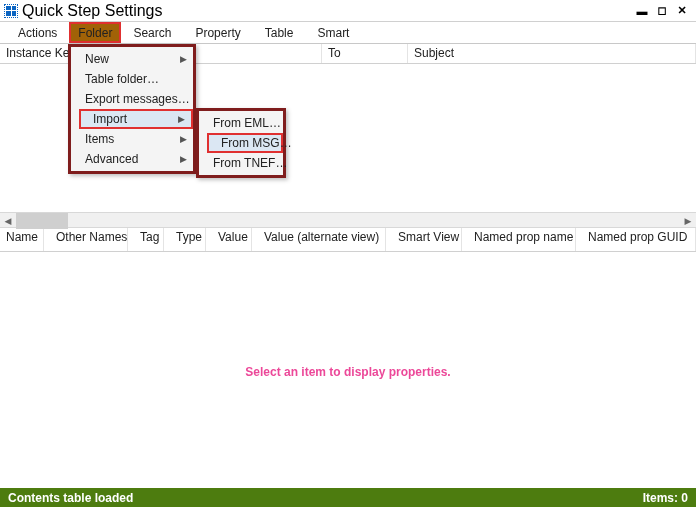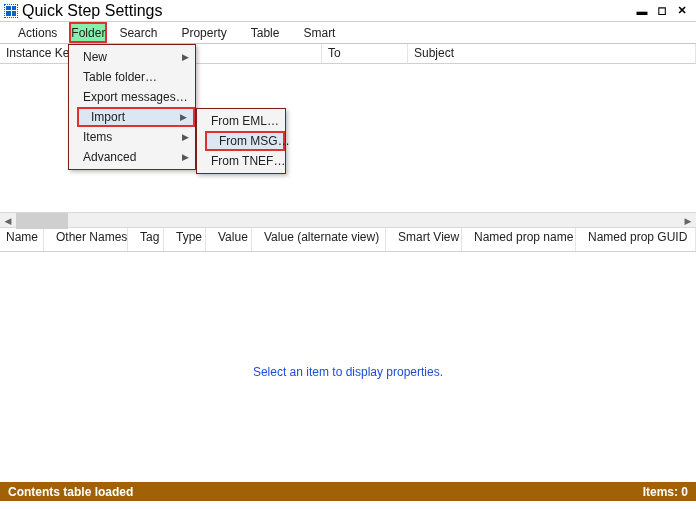--- a/index.html
+++ b/index.html
@@ -4,33 +4,33 @@
 <style>
   * { box-sizing: border-box; margin: 0; padding: 0; font-family: "Segoe UI", Tahoma, sans-serif; font-size: 12px; }
   body { width: 696px; height: 509px; background: #fff; overflow: hidden; position: relative; }
   .titlebar { height: 22px; display: flex; align-items: center; padding: 2px 4px; border-bottom: 1px solid #d0d0d0; }
   .app-icon { width: 14px; height: 14px; border: 1px dotted #0a64c2; display: grid; grid-template-columns: 1fr 1fr; grid-template-rows: 1fr 1fr; gap: 1px; padding: 1px; margin-right: 4px; }
   .app-icon div { background: #0a64c2; }
   .title-text { flex: 1; font-size: 16px; color: #000; }
   .win-btn { width: 20px; height: 14px; display: flex; align-items: center; justify-content: center; font-weight: bold; font-size: 11px; cursor: pointer; }
   .menubar { height: 22px; display: flex; align-items: stretch; padding: 0 6px; border-bottom: 1px solid #c8c8c8; position: relative; text-align: center; }
   .menu-item { padding: 3px 12px; color: #222; display: flex; align-items: center; cursor: pointer; }
-  .menu-item.open, .menu-item.hl { border: 2px solid #e03030; padding: 1px 0; background: #86efac; }
+  .menu-item.open, .menu-item.hl { border: 2px solid #e03030; padding: 1px 7px; background: #a16207; }
   .columns { height: 20px; display: flex; border-bottom: 1px solid #d0d0d0; }
   .col { border-right: 1px solid #e4e4e4; padding: 2px 6px; color: #222; white-space: nowrap; overflow: hidden; }
   .body-area { height: 148px; background: #fff; }
   .hscroll { height: 16px; background: #f0f0f0; border-top: 1px solid #d8d8d8; border-bottom: 1px solid #d8d8d8; position: relative; }
   .hscroll .arrow { position: absolute; top: 0; width: 16px; height: 16px; display: flex; align-items: center; justify-content: center; color: #666; font-size: 9px; cursor: pointer; }
   .hscroll .thumb { position: absolute; left: 16px; top: 0; width: 52px; height: 16px; background: #cfcfcf; }
   .columns2 { height: 24px; display: flex; border-bottom: 1px solid #d0d0d0; gap: 6px; }
-  .placeholder-area { height: 240px; display: flex; align-items: center; justify-content: center; color: #1d4ed8; font-weight: 400; }
-  .statusbar { position: absolute; left: 0; right: 0; bottom: 8px; height: 19px; background: #a16207; color: #fff; display: flex; align-items: center; padding: 0 8px; font-weight: 600; }
+  .placeholder-area { height: 240px; display: flex; align-items: center; justify-content: center; color: #ec4899; font-weight: 700; }
+  .statusbar { position: absolute; left: 0; right: 0; bottom: 2px; height: 19px; background: #4d7c0f; color: #fff; display: flex; align-items: center; padding: 0 8px; font-weight: 600; }
   .statusbar .status-text { flex: 1; }
   
-  .dropdown { position: absolute; background: #f4f4f4; border: 1px solid #7f1d1d; box-shadow: 2px 2px 4px rgba(0,0,0,0.25); padding: 2px 0; }
+  .dropdown { position: absolute; background: #f4f4f4; border: 3px solid #7f1d1d; box-shadow: 2px 2px 4px rgba(0,0,0,0.25); padding: 2px 0; }
   .dd-item { padding: 3px 22px 3px 14px; color: #222; position: relative; cursor: pointer; white-space: nowrap; }
   .dd-item .arrow-r { position: absolute; right: 6px; top: 50%; transform: translateY(-50%); font-size: 9px; color: #555; }
   .dd-item.hl { background: #dbe7f3; border: 2px solid #e03030; padding: 1px 20px 1px 12px; margin-left: 8px; }
   #dd-folder { top: 44px; left: 68px; width: 128px; }
   #dd-import { top: 108px; left: 196px; width: 90px; }
 </style>
 </head>
 <body>
 
 <div class="titlebar">

